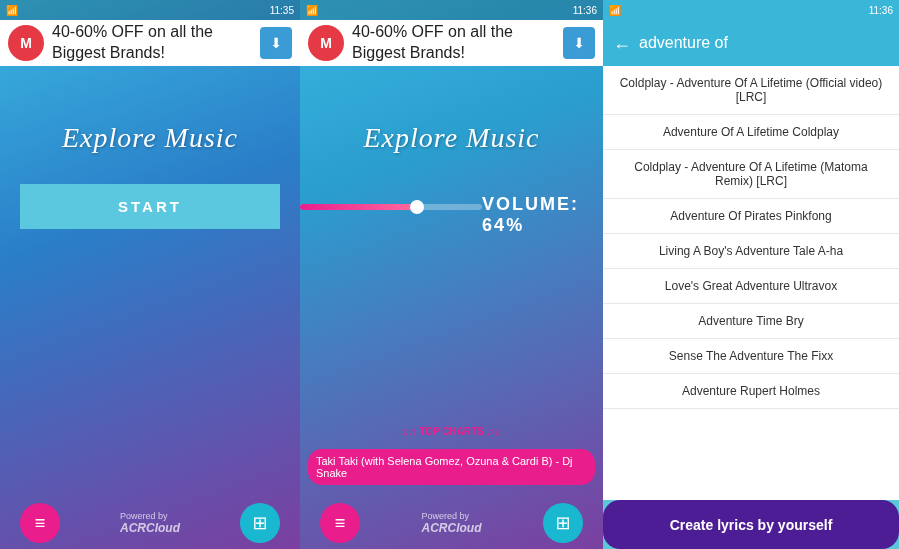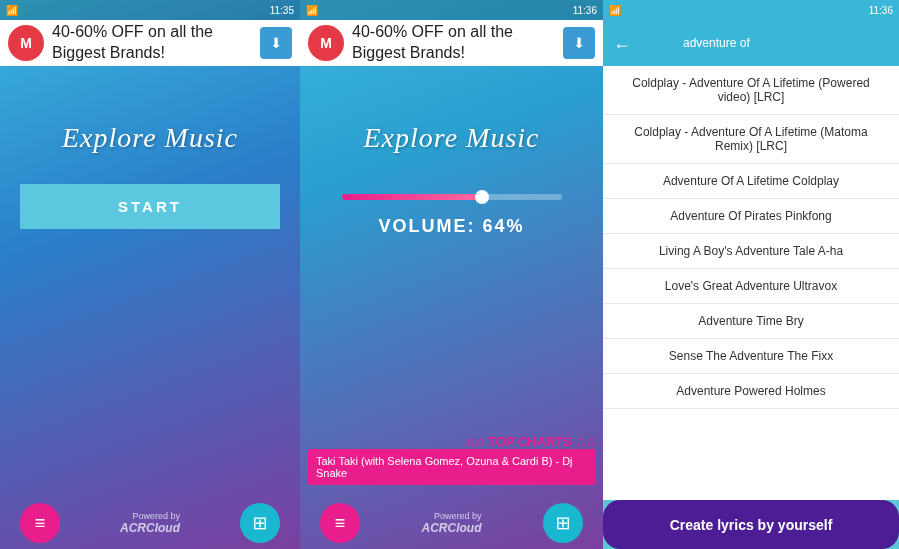--- a/index.html
+++ b/index.html
@@ -133,21 +133,21 @@
       align-items: center;
       justify-content: space-between;
       padding: 0 20px;
     }
 
     .powered-by {
       font-size: 9px;
       color: rgba(255,255,255,0.7);
       display: flex;
       flex-direction: column;
-      align-items: flex-end;
+      align-items: flex-start;
     }
 
     .powered-by span { font-size: 9px; }
     .powered-by strong { font-size: 12px; font-weight: bold; font-style: italic; }
 
     .circle-btn {
       width: 40px;
       height: 40px;
       border-radius: 50%;
       display: flex;
@@ -157,21 +157,21 @@
       color: white;
       font-size: 18px;
     }
 
     .circle-btn-pink { background: #e91e8c; }
     .circle-btn-teal { background: #1ab8d0; }
 
     
     .volume-section {
       display: flex;
-      flex-direction: column;
+      flex-direction: row;
       align-items: center;
       margin-top: 40px;
     }
 
     .volume-slider-track {
       width: 220px;
       height: 6px;
       background: rgba(255,255,255,0.3);
       border-radius: 3px;
       position: relative;
@@ -207,32 +207,32 @@
     .top-charts {
       position: absolute;
       bottom: 60px;
       left: 0;
       right: 0;
       padding: 4px 8px;
     }
 
     .top-charts-label {
       color: #e91e8c;
-      font-size: 13px;
+      font-size: 10px;
       font-weight: bold;
-      text-align: right;
-      margin-bottom: 0;
+      text-align: center;
+      margin-bottom: 12px;
     }
 
     .top-charts-song {
       background: #e91e8c;
       color: white;
       font-size: 11px;
       padding: 6px 8px;
-      border-radius: 2px;
+      border-radius: 14px;
       text-align: left;
     }
 
     
     .search-header {
       background: #3ab6d8;
       height: 46px;
       display: flex;
       align-items: center;
       padding: 0 10px;
@@ -240,23 +240,22 @@
     }
 
     .back-arrow {
       color: white;
       font-size: 18px;
       cursor: pointer;
     }
 
     .search-text {
       color: white;
-      font-size: 12px;
+      font-size: 16px;
       flex: 1;
-      margin-left: 44px;
     }
 
     .search-list {
       flex: 1;
       overflow: hidden;
       background: white;
     }
 
     .search-item {
       padding: 10px 14px;
@@ -397,25 +396,25 @@
       <span>11:36</span>
     </div>
   </div>
 
   <div class="search-header">
     <span class="back-arrow">←</span>
     <span class="search-text">adventure of</span>
   </div>
 
   <div class="search-list" id="search-list">
-      <div class="search-item">Coldplay - Adventure Of A Lifetime (Powered video) [LRC]</div>
+      <div class="search-item">Coldplay - Adventure Of A Lifetime (Official video) [LRC]</div>
+      <div class="search-item">Adventure Of A Lifetime Coldplay</div>
       <div class="search-item">Coldplay - Adventure Of A Lifetime (Matoma Remix) [LRC]</div>
-      <div class="search-item">Adventure Of A Lifetime Coldplay</div>
       <div class="search-item">Adventure Of Pirates Pinkfong</div>
       <div class="search-item">Living A Boy's Adventure Tale A-ha</div>
       <div class="search-item">Love's Great Adventure Ultravox</div>
       <div class="search-item">Adventure Time Bry</div>
       <div class="search-item">Sense The Adventure The Fixx</div>
-      <div class="search-item">Adventure Powered Holmes</div>
+      <div class="search-item">Adventure Rupert Holmes</div>
     </div>
 
   <div class="create-lyrics-btn">Create lyrics by yourself</div>
 </div>
 
 </body></html>

